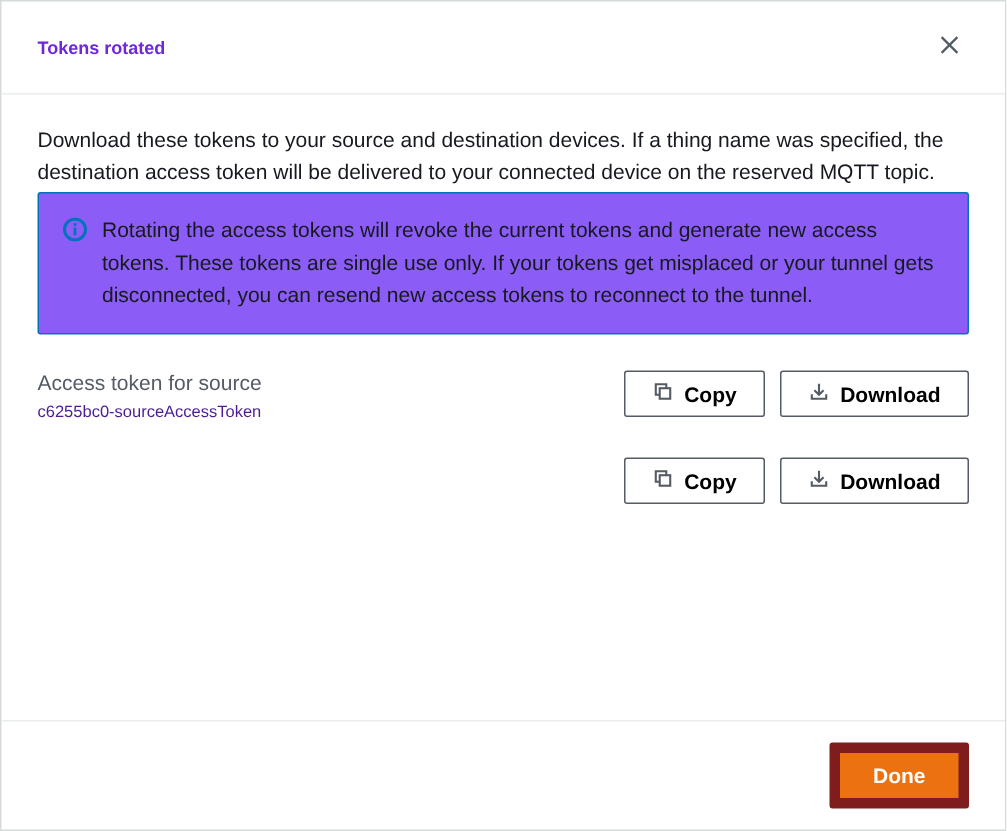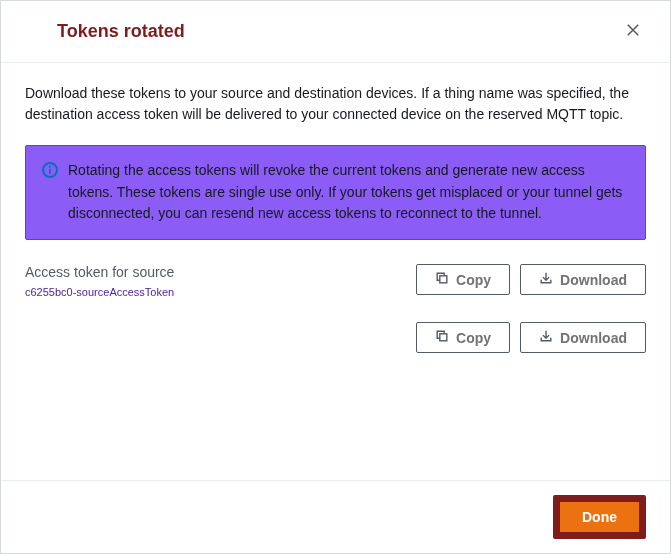--- a/index.html
+++ b/index.html
@@ -21,24 +21,23 @@
       border: 1px solid #d5dbdb;
     }
     .modal-header {
       display: flex;
       justify-content: space-between;
       align-items: center;
       padding: 16px 24px;
       border-bottom: 1px solid #eaeded;
     }
     .modal-title {
-      font-size: 18px;
+      font-size: 12px;
       font-weight: 700;
-      color: #7f1d1d;
-      margin-left: 32px;
+      color: #6d28d9;
     }
     .close-btn {
       background: none;
       border: none;
       cursor: pointer;
       padding: 4px;
       display: flex;
       align-items: center;
       justify-content: center;
     }
@@ -50,21 +49,21 @@
     }
     .modal-body {
       padding: 20px 24px;
       flex: 1;
       overflow-y: auto;
     }
     .description {
       font-size: 14px;
       color: #16191f;
       line-height: 1.5;
-      margin-bottom: 20px;
+      margin-bottom: 3px;
     }
     .info-box {
       background: #8b5cf6;
       border: 1px solid #0073bb;
       border-radius: 2px;
       padding: 14px 16px;
       display: flex;
       gap: 10px;
       margin-bottom: 24px;
     }
@@ -103,21 +102,21 @@
       word-break: break-all;
     }
     .token-actions {
       display: flex;
       gap: 10px;
       flex-shrink: 0;
     }
     .btn {
       border: 1px solid #545b64;
       background: #fff;
-      color: #737373;
+      color: #000000;
       font-size: 14px;
       font-weight: 700;
       padding: 6px 18px;
       cursor: pointer;
       display: inline-flex;
       align-items: center;
       gap: 7px;
       border-radius: 2px;
       font-family: inherit;
     }

